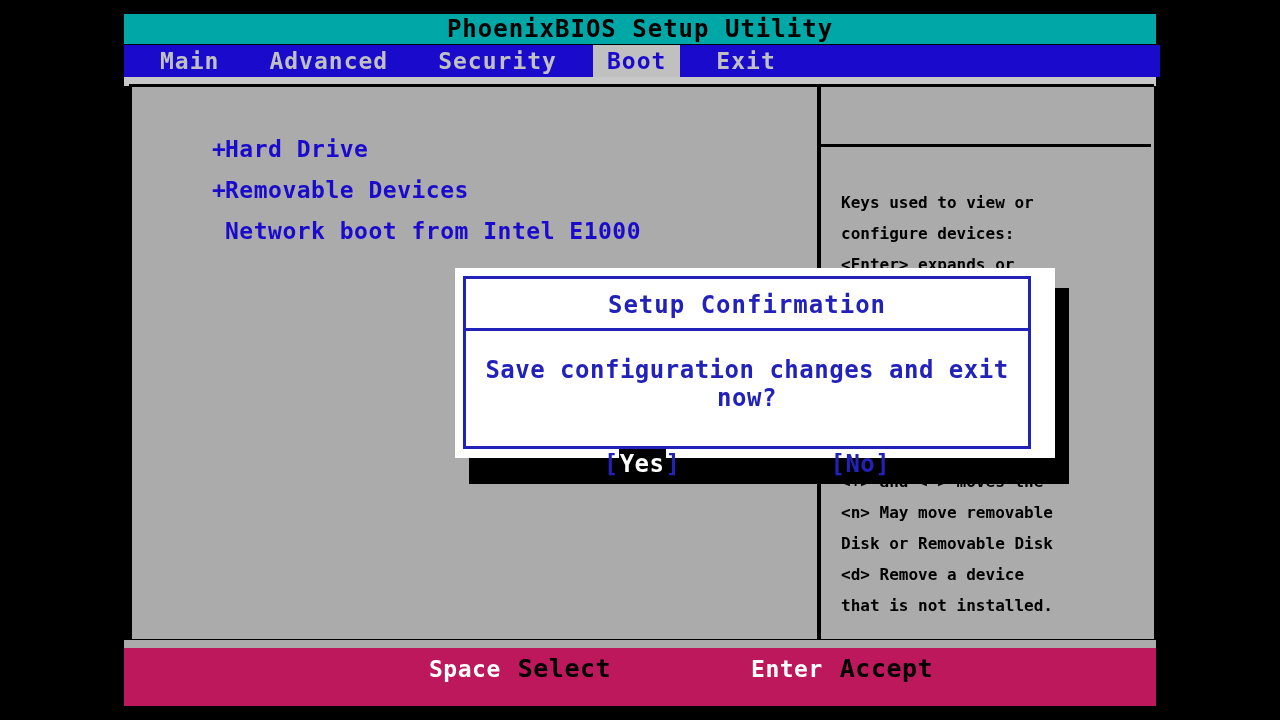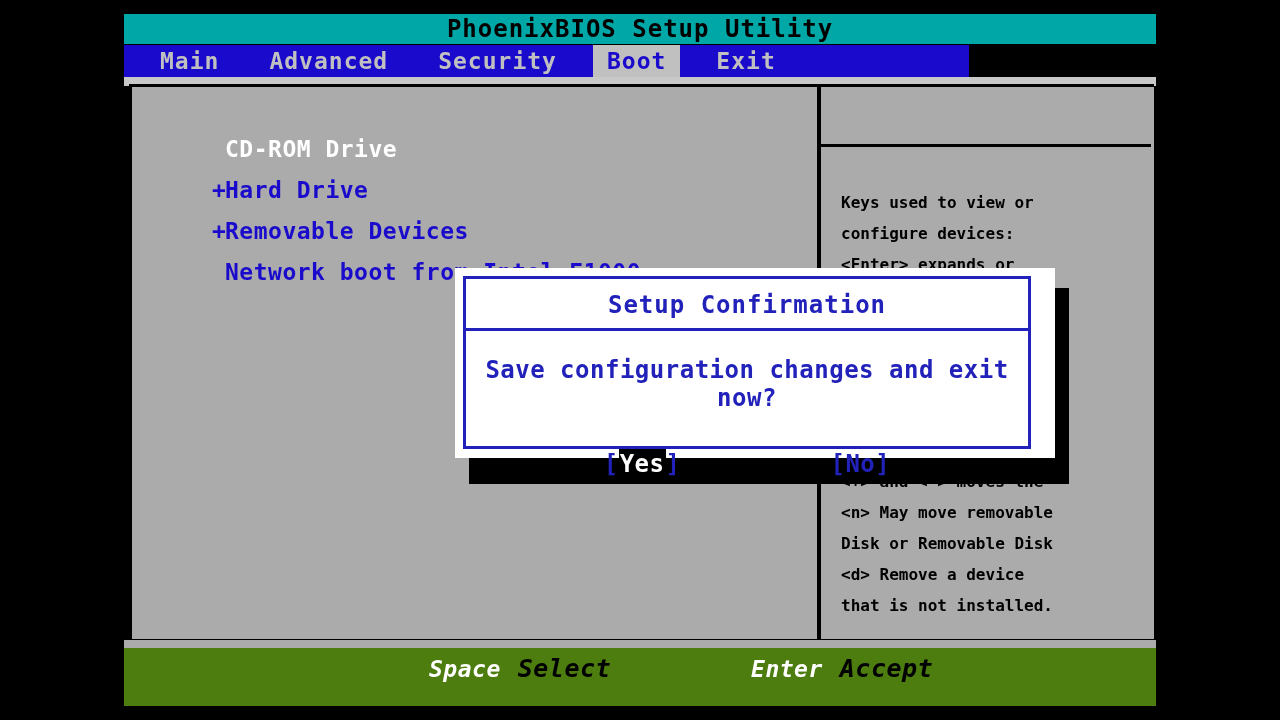--- a/index.html
+++ b/index.html
@@ -33,21 +33,21 @@
     letter-spacing: 1px;
     display: flex;
     align-items: center;
     justify-content: center;
   }
 
   
   .menubar {
     position: absolute;
     left: 0; top: 45px;
-    width: 845px; height: 32px;
+    width: 1036px; height: 32px;
     background: #1a0acc;
     display: flex;
     align-items: center;
   }
   .menu-item {
     font-size: 23px;
     font-weight: bold;
     color: #c0c0c0;
     letter-spacing: 1px;
     padding: 3px 14px;
@@ -209,26 +209,25 @@
     color: #ffffff;
     padding: 1px 1px;
   }
   #btn-yes { margin-right: 150px; margin-left: 0px; }
 
   
   .statusbar {
     position: absolute;
     left: 0; top: 648px;
     width: 1032px; height: 58px;
-    background: #4d7c0f;
+    background: #be185d;
     display: flex;
     align-items: flex-start;
     padding-top: 6px;
     padding-left: 305px;
-    font-style: italic;
   }
   .status-pair { display: flex; align-items: center; white-space: nowrap; }
   .status-key {
     font-size: 23px;
     font-weight: bold;
     color: #ffffff;
     letter-spacing: 0.5px;
   }
   .status-act {
     font-size: 25px;
@@ -254,23 +253,20 @@
     <div class="menu-item">Exit</div>
   </div>
 
   <div class="framestrip"></div>
 
   <div class="bodyframe">
 
     <div class="bootpanel">
       <div class="bootlist">
 
-        <div class="bootrow selected">
-          <span class="marker"></span><span>CD-ROM Drive</span>
-        </div>
 
         <div class="bootrow">
           <span class="marker">+</span><span>Hard Drive</span>
         </div>
 
         <div class="bootrow">
           <span class="marker">+</span><span>Removable Devices</span>
         </div>
 
         <div class="bootrow">

